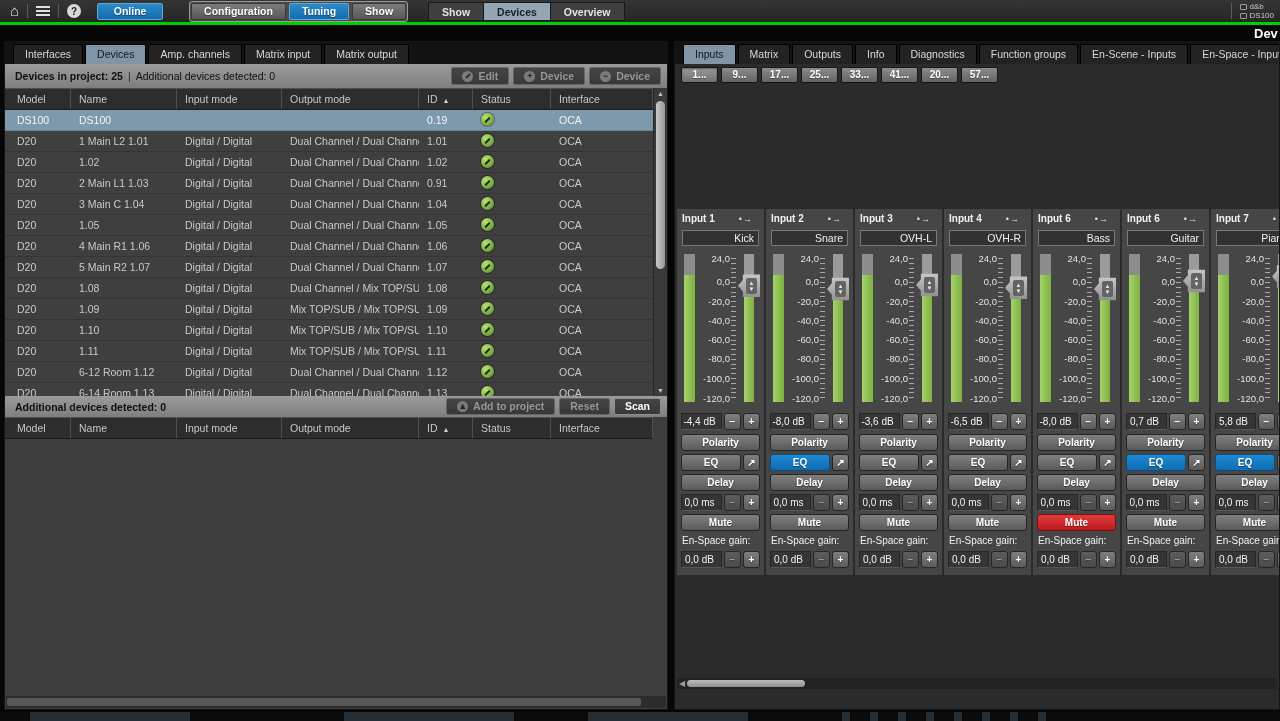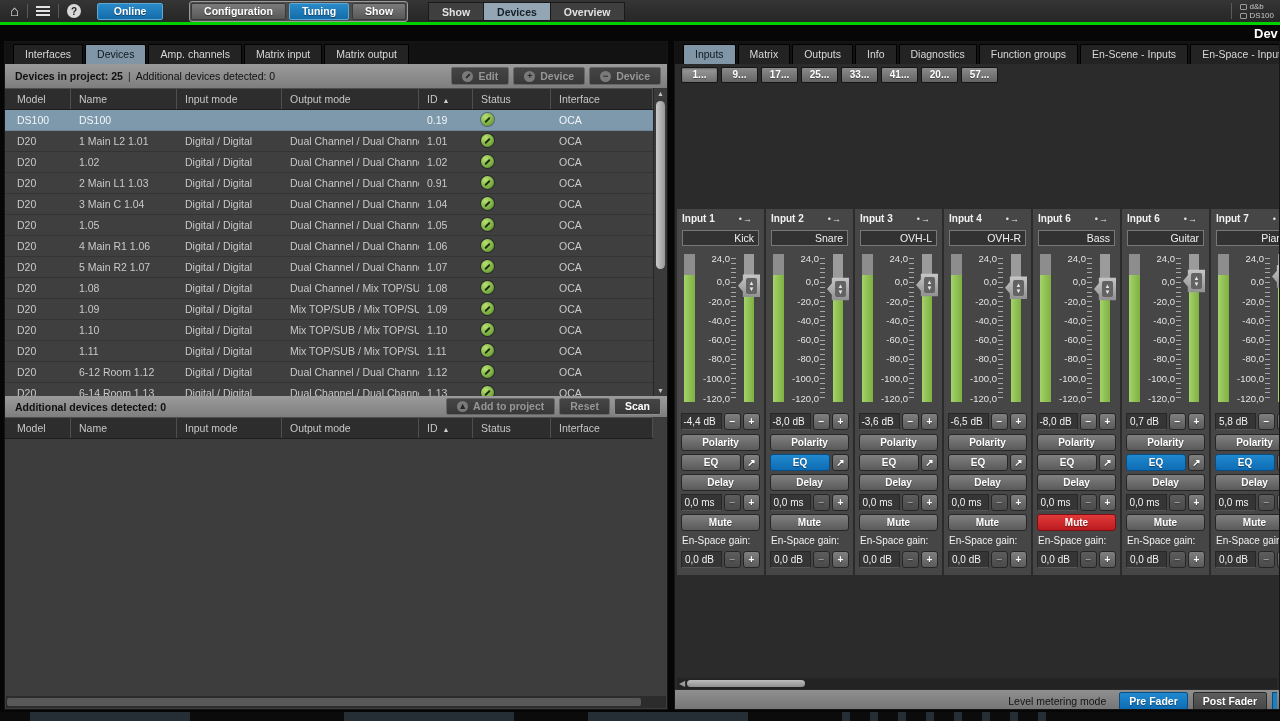--- a/index.html
+++ b/index.html
@@ -855,26 +855,20 @@
             <div class="sbtn sq">+</div>
           </div>
         </div>
       </div>
 
     <div class="rhscroll">
       <span class="rh-arr">◀</span>
       <div class="rh-thumb"></div>
     </div>
 
-    <div class="rbottom">
-      <span class="rb-label">Level metering mode</span>
-      <div class="rb-btn blue">Pre Fader</div>
-      <div class="rb-btn">Post Fader</div>
-      <div class="edge-sliver"></div>
-    </div>
   </div>
 
   <div class="taskbar">
     <div class="tk" style="width:160px;margin-left:30px"></div>
     <div class="tk" style="width:170px;margin-left:150px"></div>
     <div class="tk" style="width:160px;margin-left:70px"></div>
     <div class="tk" style="width:8px;margin-left:90px"></div>
       <div class="tk" style="width:8px;margin-left:16px"></div>
     <div class="tk" style="width:8px;margin-left:16px"></div>
       <div class="tk" style="width:8px;margin-left:16px"></div>

